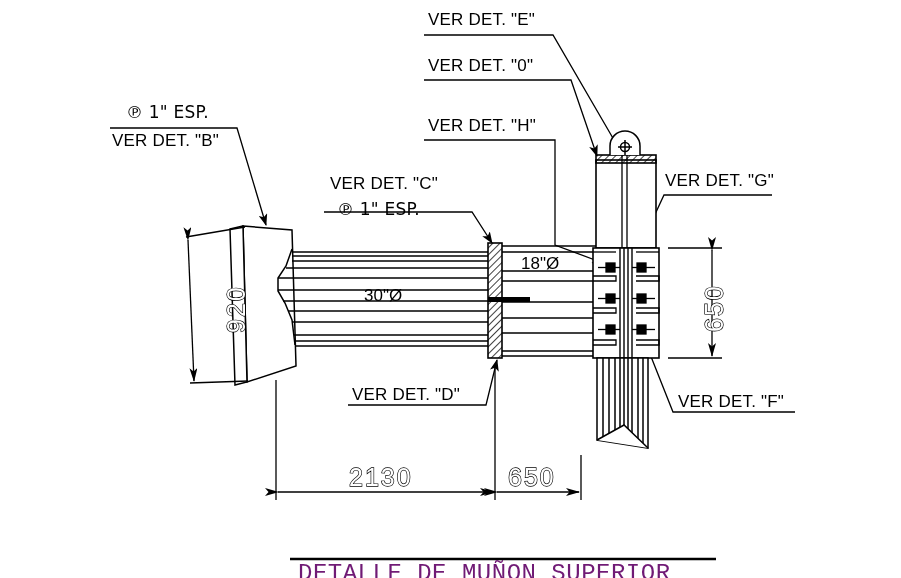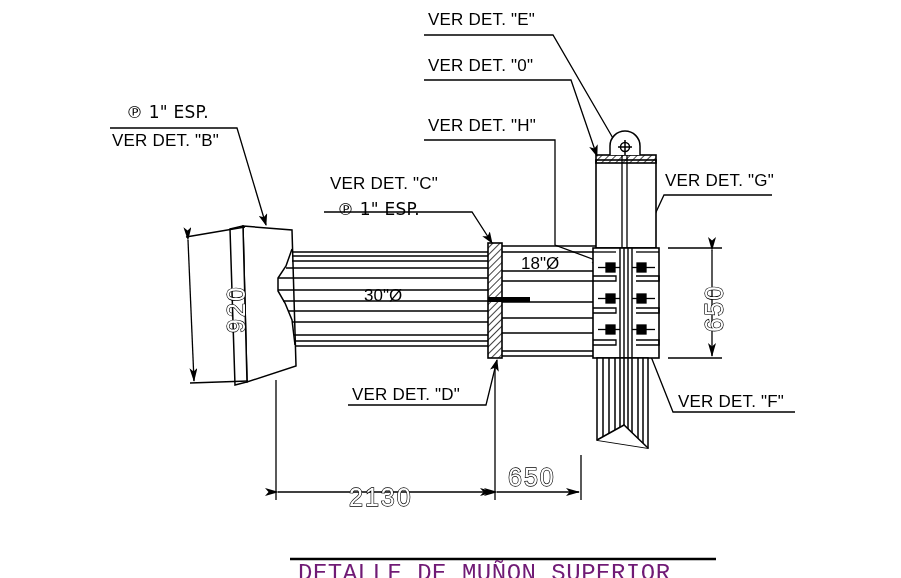--- a/index.html
+++ b/index.html
@@ -271,19 +271,19 @@
   <div class="lbl" style="left:678px; top:392px;">VER DET. "F"</div>
 
   <div class="diam-text" style="left:364px; top:286px;">30"Ø</div>
 
   <div class="diam-text" style="left:521px; top:254px;">18"Ø</div>
 
   <div class="dim-text rot90" style="left:222px; top:333px;">920</div>
 
   <div class="dim-text rot90" style="left:700px; top:332px;">650</div>
 
-  <div class="dim-text" style="left:349px; top:463px;margin-top:20px;">2130</div>
+  <div class="dim-text" style="left:349px; top:463px;">2130</div>
 
   <div class="dim-text" style="left:508px; top:463px;">650</div>
 
   <div class="title-text" style="left:298px; top:528px;">DETALLE DE MUÑON SUPERIOR</div>
 
 </div>
 
 </body></html>

